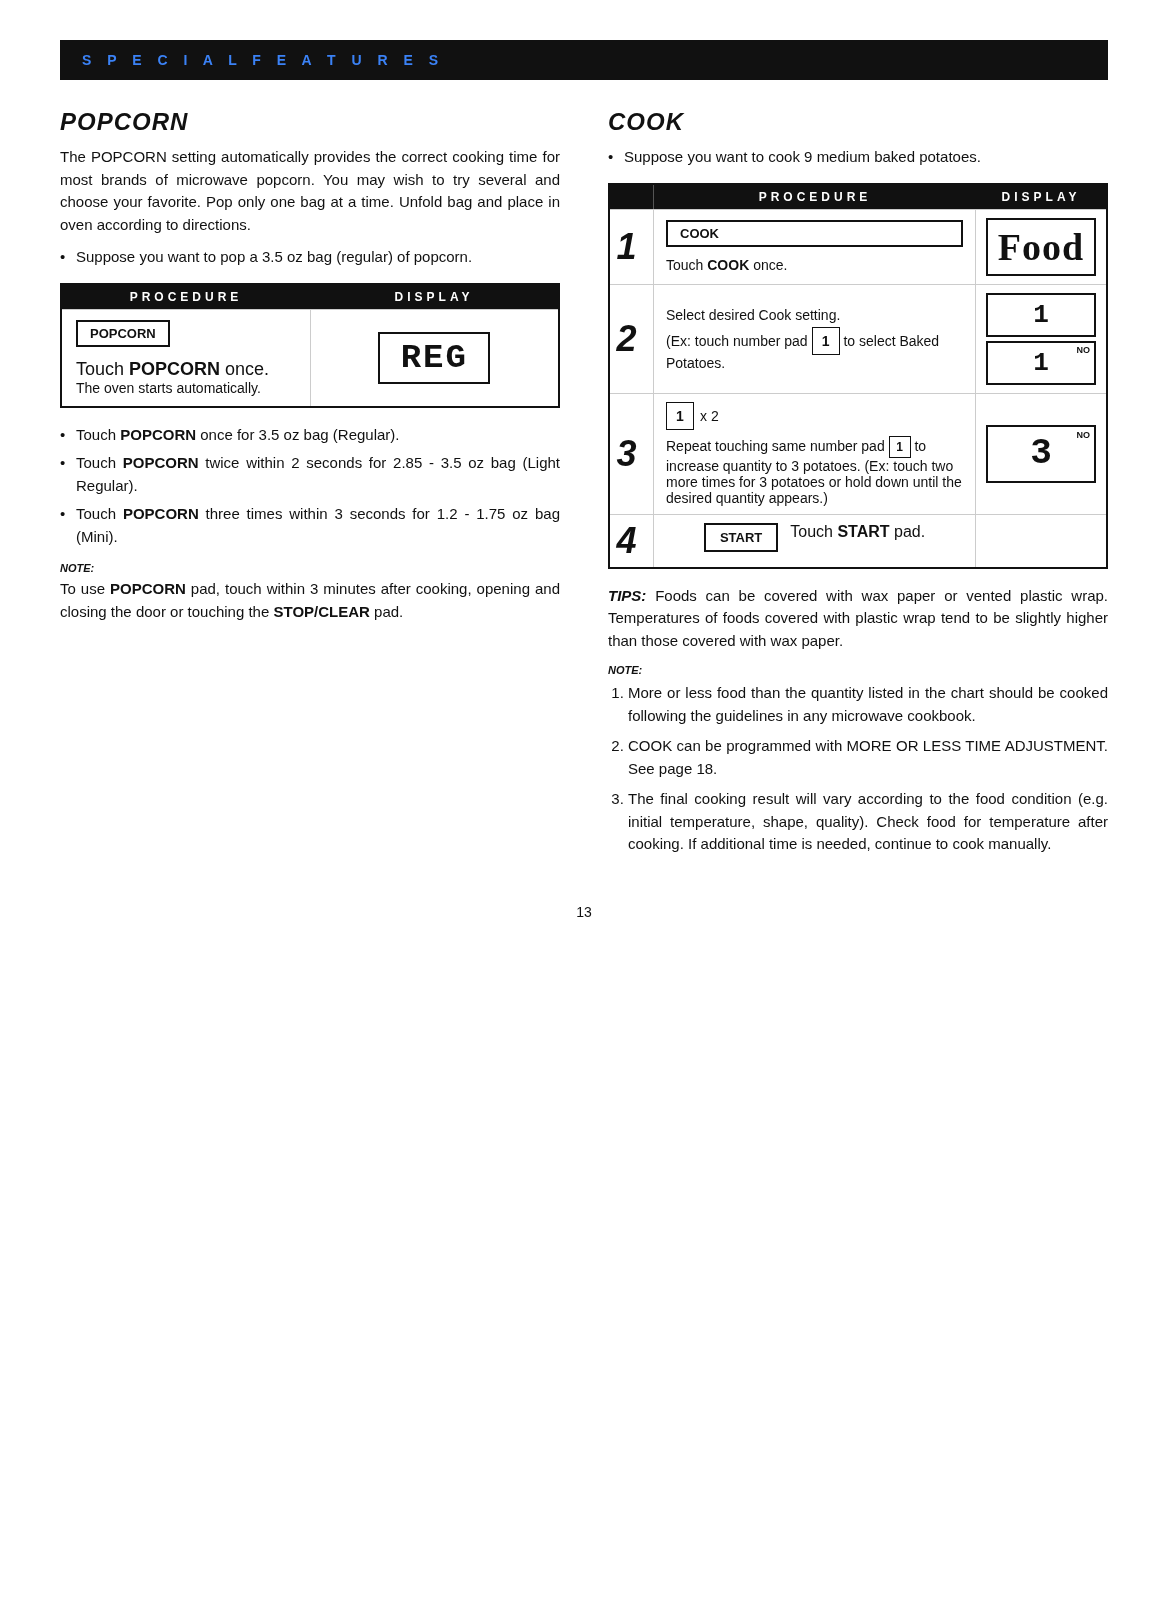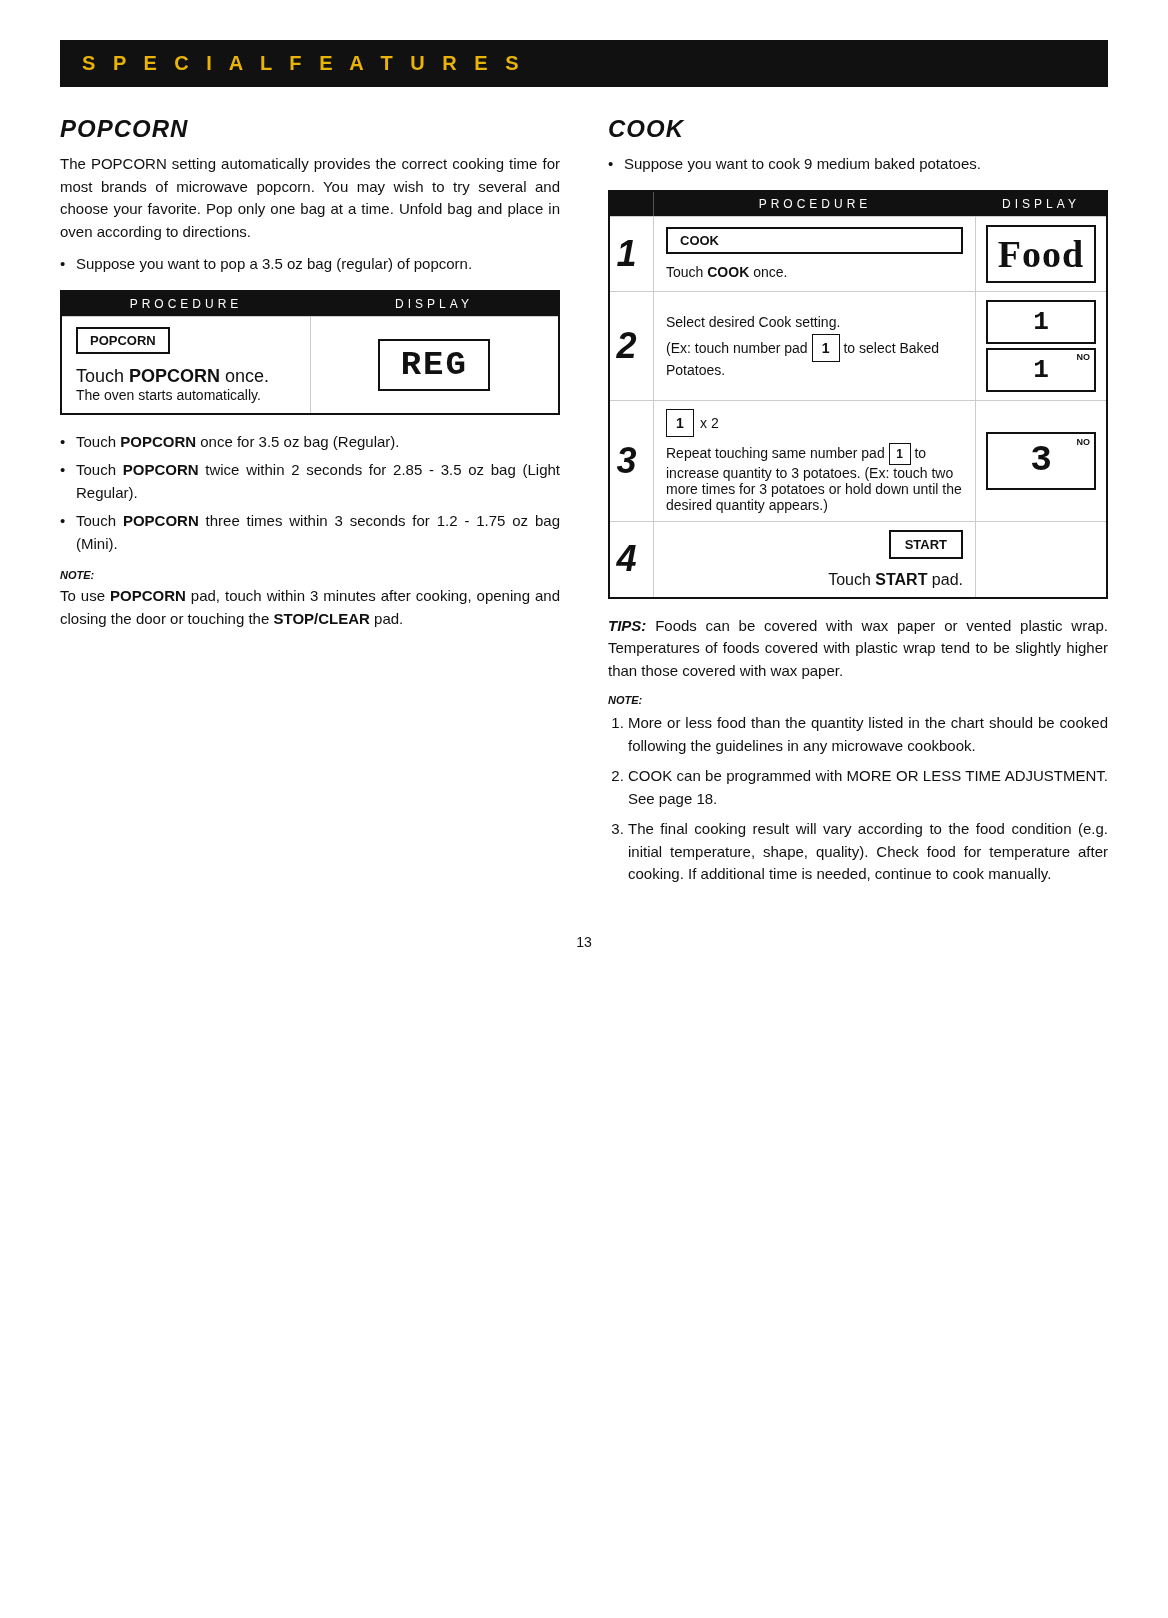--- a/index.html
+++ b/index.html
@@ -10,25 +10,25 @@
       background: #fff;
       font-family: Arial, Helvetica, sans-serif;
       font-size: 15px;
       color: #111;
       padding: 40px 60px 60px 60px;
     }
 
     
     .page-header {
       background: #111;
-      color: #eab308;
+      color: #3b82f6;
       padding: 12px 22px;
       margin-bottom: 28px;
       letter-spacing: 6px;
-      font-size: 20px;
+      font-size: 14px;
       font-weight: 900;
       text-transform: uppercase;
     }
 
     
     .two-col {
       display: flex;
       gap: 48px;
       align-items: flex-start;
     }
@@ -98,21 +98,21 @@
       background: #111;
       color: #fff;
     }
 
     .proc-header-cell {
       flex: 1;
       text-align: center;
       padding: 5px 0;
       letter-spacing: 4px;
       font-size: 12px;
-      font-weight: 400;
+      font-weight: 700;
       text-transform: uppercase;
     }
 
     .proc-body-row {
       display: flex;
       border-top: 1px solid #ccc;
     }
 
     .proc-body-left {
       flex: 1;
@@ -421,21 +421,21 @@
               3
               <span style="position:absolute; top:3px; right:4px; font-size:9px; font-weight:700; font-family:Arial;">NO</span>
             </div>
           </div>
         </div>
 
         <div class="cook-step-row">
           <div class="step-num-cell">
             <span class="step-num">4</span>
           </div>
-          <div class="step-content-cell" style="flex-direction:column; align-items:flex-end; gap:12px;">
+          <div class="step-content-cell" style="flex-direction:row; align-items:flex-start; gap:12px;">
             <div class="start-key">START</div>
             <div style="font-size:16px;">
               Touch <strong>START</strong> pad.
             </div>
           </div>
           <div class="step-display-cell">
           </div>
         </div>
 
       </div>

